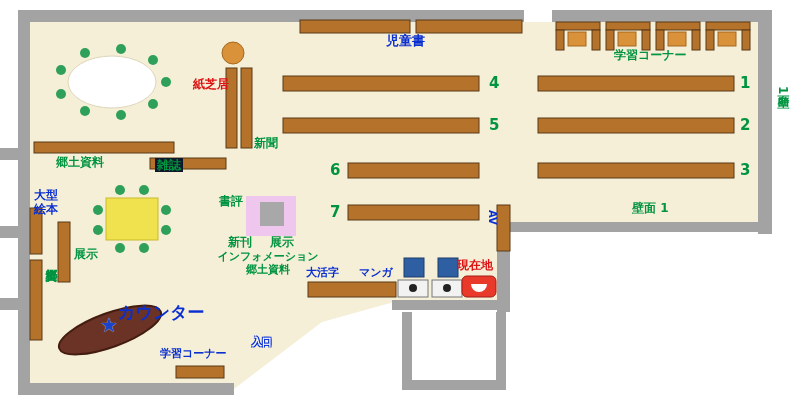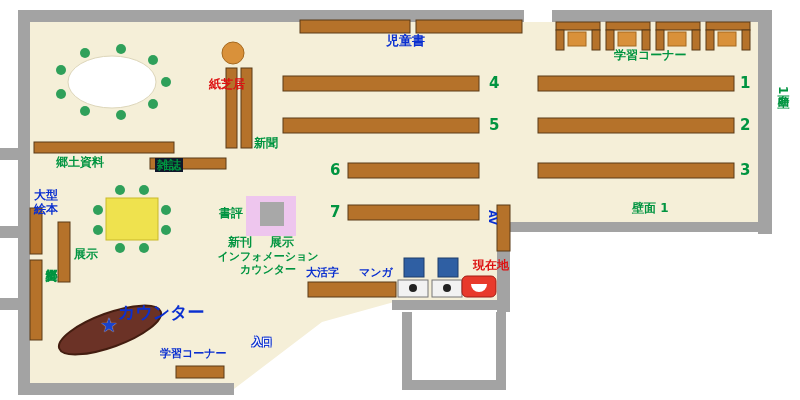--- a/index.html
+++ b/index.html
@@ -26,40 +26,40 @@
   svg .pink{fill:var(--display-pink);}
   svg .gray{fill:var(--display-gray);}
   svg .tscreen{fill:var(--terminal-blue);stroke:#1d3c6b;}
   svg .tbase{fill:var(--terminal-base);stroke:#777;}
   svg .tdot{fill:#222;}
   svg .marker{fill:var(--marker-red);stroke:#a01d14;}
   svg .counter{fill:var(--counter);stroke:var(--counter-border);stroke-width:2;}
 
   .lbl{position:absolute;font-weight:bold;font-size:12px;line-height:1.2;
        white-space:pre-line;pointer-events:none;}
-  .c-blue{color:var(--blue);} .c-green{color:var(--green);} .c-red{color:var(--red);margin-left:16px;}
+  .c-blue{color:var(--blue);} .c-green{color:var(--green);} .c-red{color:var(--red);}
   .outline-green{color:#fff;text-shadow:-1px -1px 0 var(--green),1px -1px 0 var(--green),
                  -1px 1px 0 var(--green),1px 1px 0 var(--green);}
   .outline-blue{color:#fff;text-shadow:-1px -1px 0 var(--blue),1px -1px 0 var(--blue),
                 -1px 1px 0 var(--blue),1px 1px 0 var(--blue);}
   .vert{writing-mode:vertical-rl;text-orientation:mixed;}
   .boxed{background:#0f172a;padding:0 2px;}
   .num{font-size:15px;}
 
   #lb-children-books{left:386px;top:33px;font-size:13px;}
   #lb-study-corner{left:614px;top:48px;}
   #lb-picture-book-corner{left:62px;top:74px;font-size:14px;}
   #lb-kamishibai{left:193px;top:77px;}
   #lb-newspaper{left:254px;top:136px;}
   #lb-local-materials{left:56px;top:155px;}
   #lb-magazines{left:155px;top:158px;}
   #lb-large-picture-books{left:34px;top:188px;}
   #lb-exhibit-shelf{left:74px;top:247px;}
   #lb-local-vertical{left:44px;top:259px;}
-  #lb-book-review{left:219px;top:206px;}
+  #lb-book-review{left:219px;top:194px;}
   #lb-new-arrivals{left:228px;top:235px;}
   #lb-exhibit-display{left:270px;top:235px;}
   #lb-info-corner{left:210px;top:250px;width:116px;text-align:center;font-size:11px;}
   #lb-large-print{left:306px;top:266px;font-size:11px;}
   #lb-manga{left:359px;top:266px;font-size:11px;}
   #lb-current-location{left:457px;top:258px;}
   #lb-counter{left:118px;top:302px;font-size:17px;}
   #lb-water-corner{left:160px;top:347px;font-size:11px;}
   #lb-entrance{left:252px;top:336px;font-size:10px;}
   #lb-wall2{left:632px;top:201px;}
@@ -194,21 +194,21 @@
   <div class="lbl c-green" id="lb-local-materials">郷土資料</div>
   <div class="lbl c-green boxed" id="lb-magazines">雑誌</div>
   <div class="lbl c-blue" id="lb-large-picture-books">大型
 絵本</div>
   <div class="lbl c-green" id="lb-exhibit-shelf">展示</div>
   <div class="lbl c-green vert" id="lb-local-vertical">郷土資料</div>
   <div class="lbl c-green" id="lb-book-review">書評</div>
   <div class="lbl c-green" id="lb-new-arrivals">新刊</div>
   <div class="lbl c-green" id="lb-exhibit-display">展示</div>
   <div class="lbl c-green" id="lb-info-corner">インフォメーション
-カウンター</div>
+郷土資料</div>
   <div class="lbl c-blue" id="lb-large-print">大活字</div>
   <div class="lbl c-blue" id="lb-manga">マンガ</div>
   <div class="lbl c-red" id="lb-current-location">現在地</div>
   <div class="lbl c-blue" id="lb-counter">カウンター</div>
   <div class="lbl c-blue" id="lb-water-corner">学習コーナー</div>
   <div class="lbl outline-blue" id="lb-entrance">入口</div>
   <div class="lbl c-green" id="lb-wall2">壁面 1</div>
   <div class="lbl c-green vert" id="lb-wall1">壁面1</div>
   <div class="lbl c-blue vert" id="lb-av">AV</div>
 

